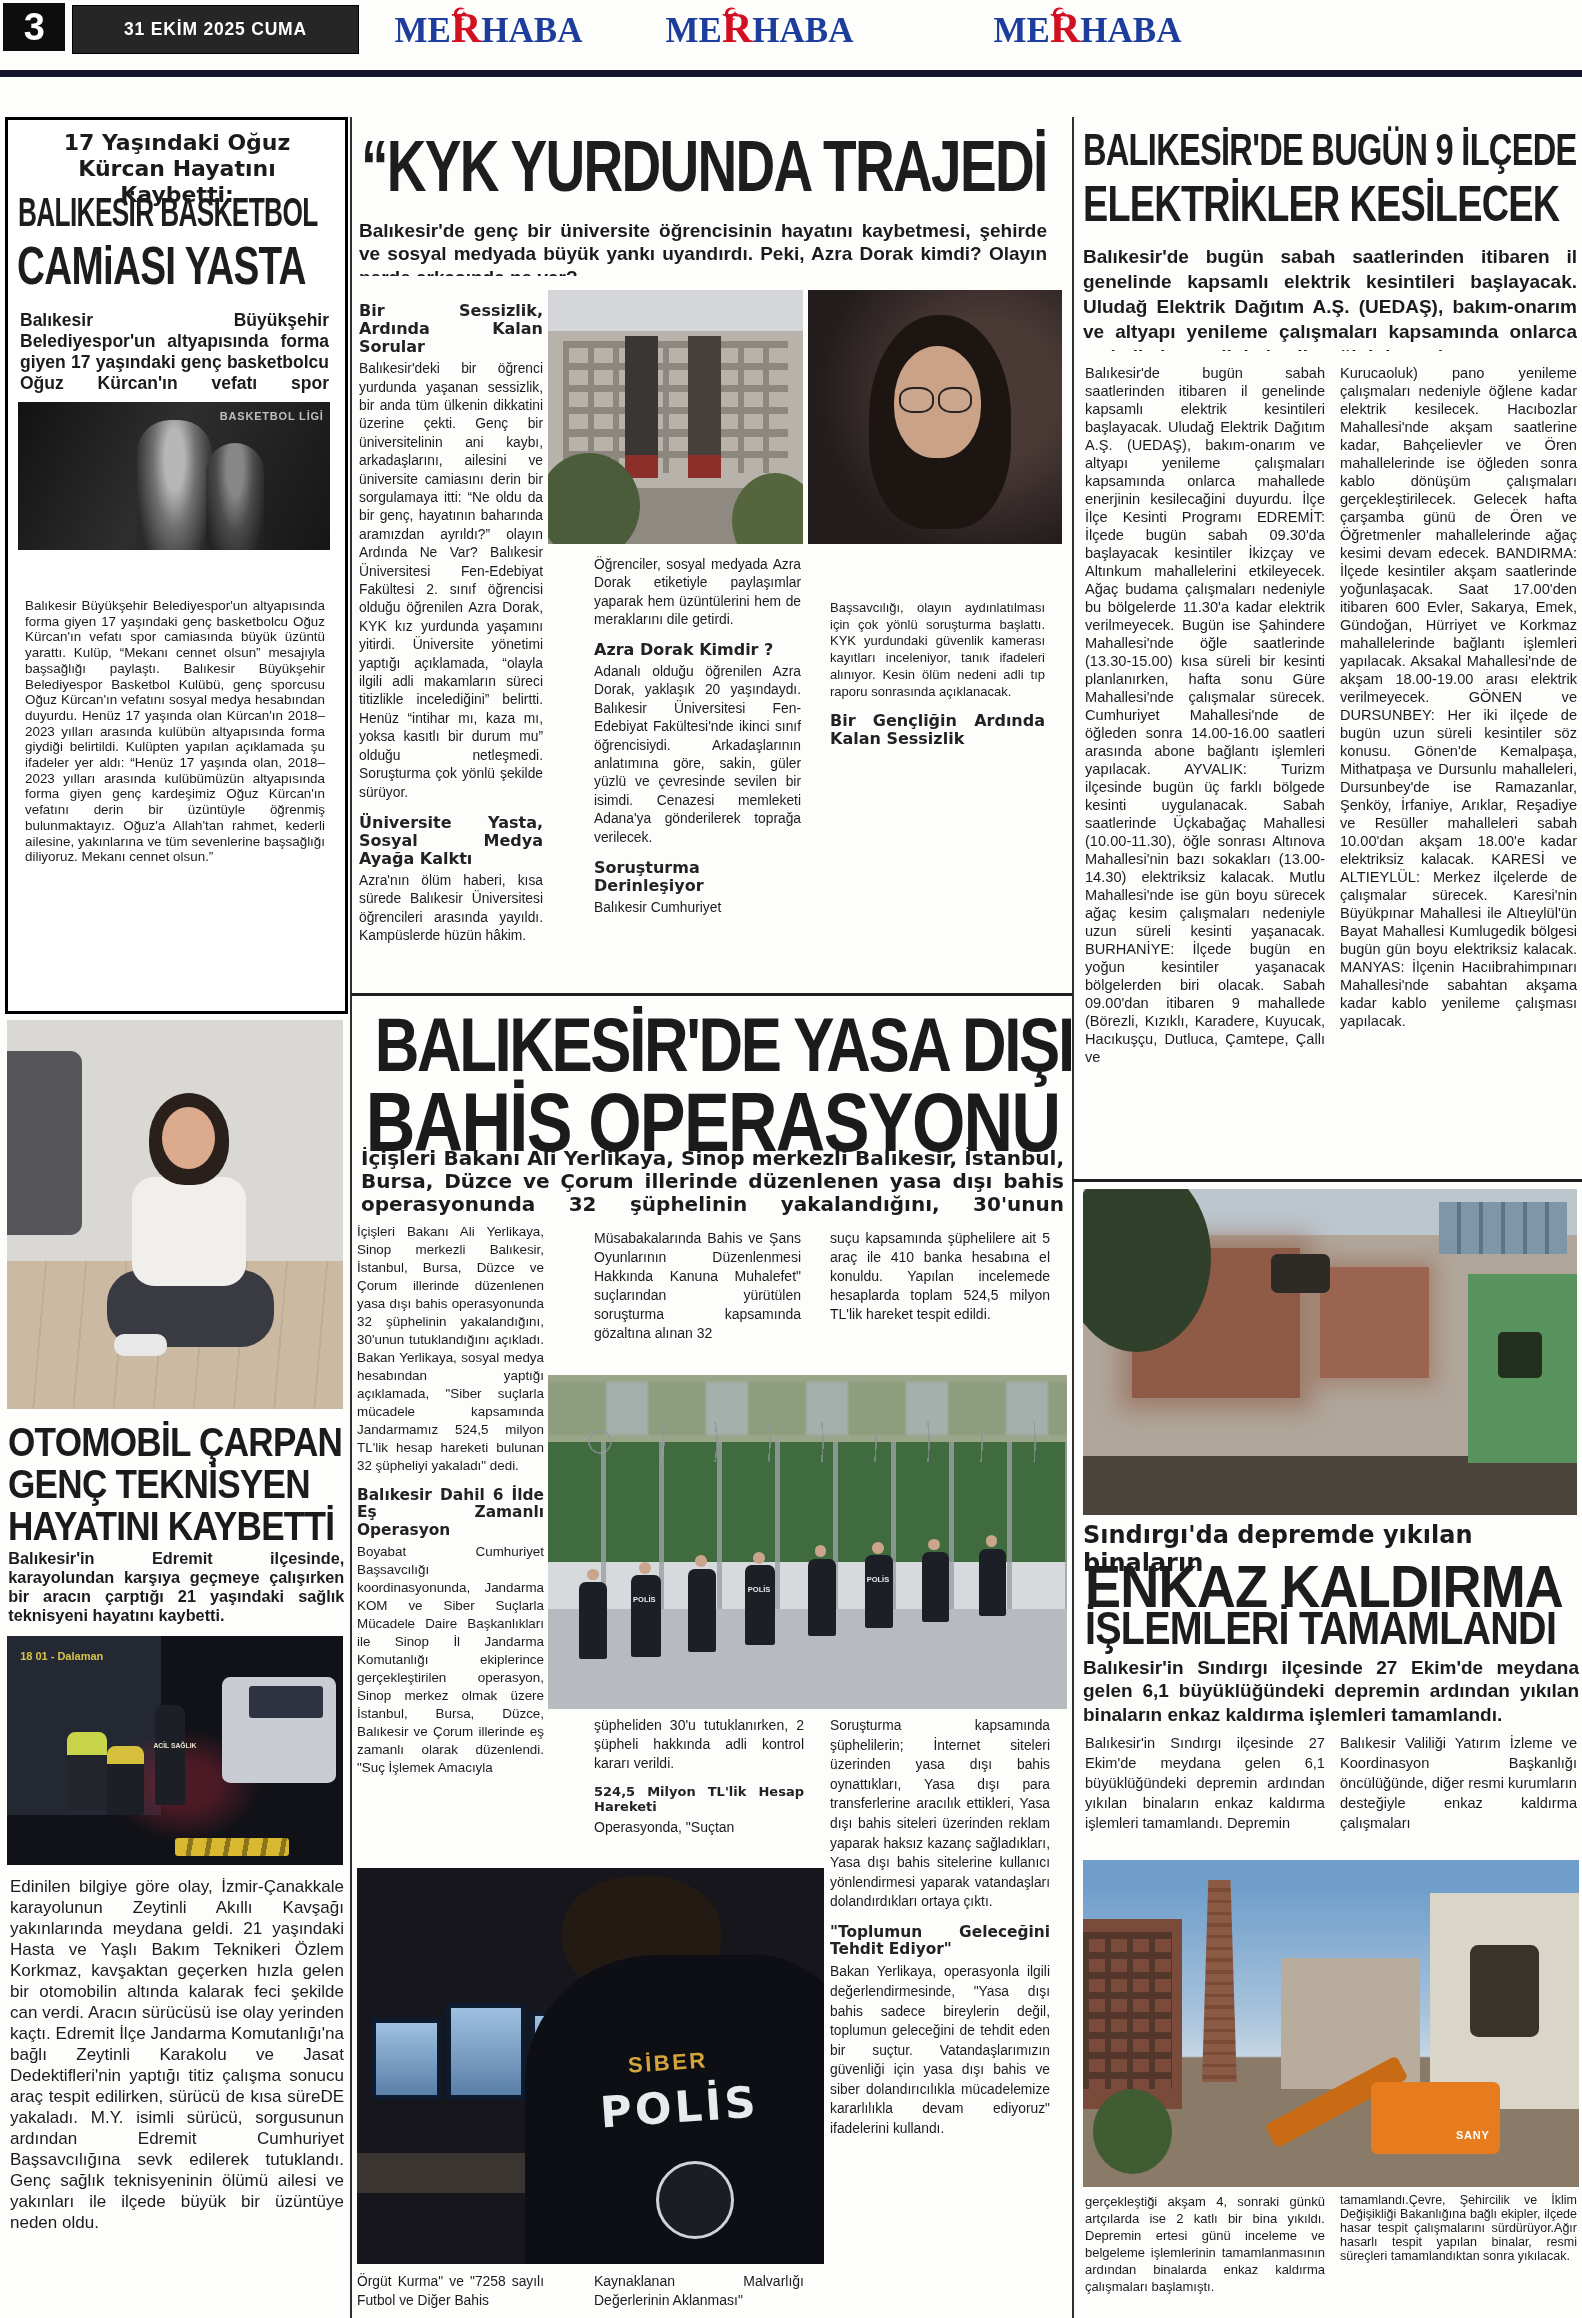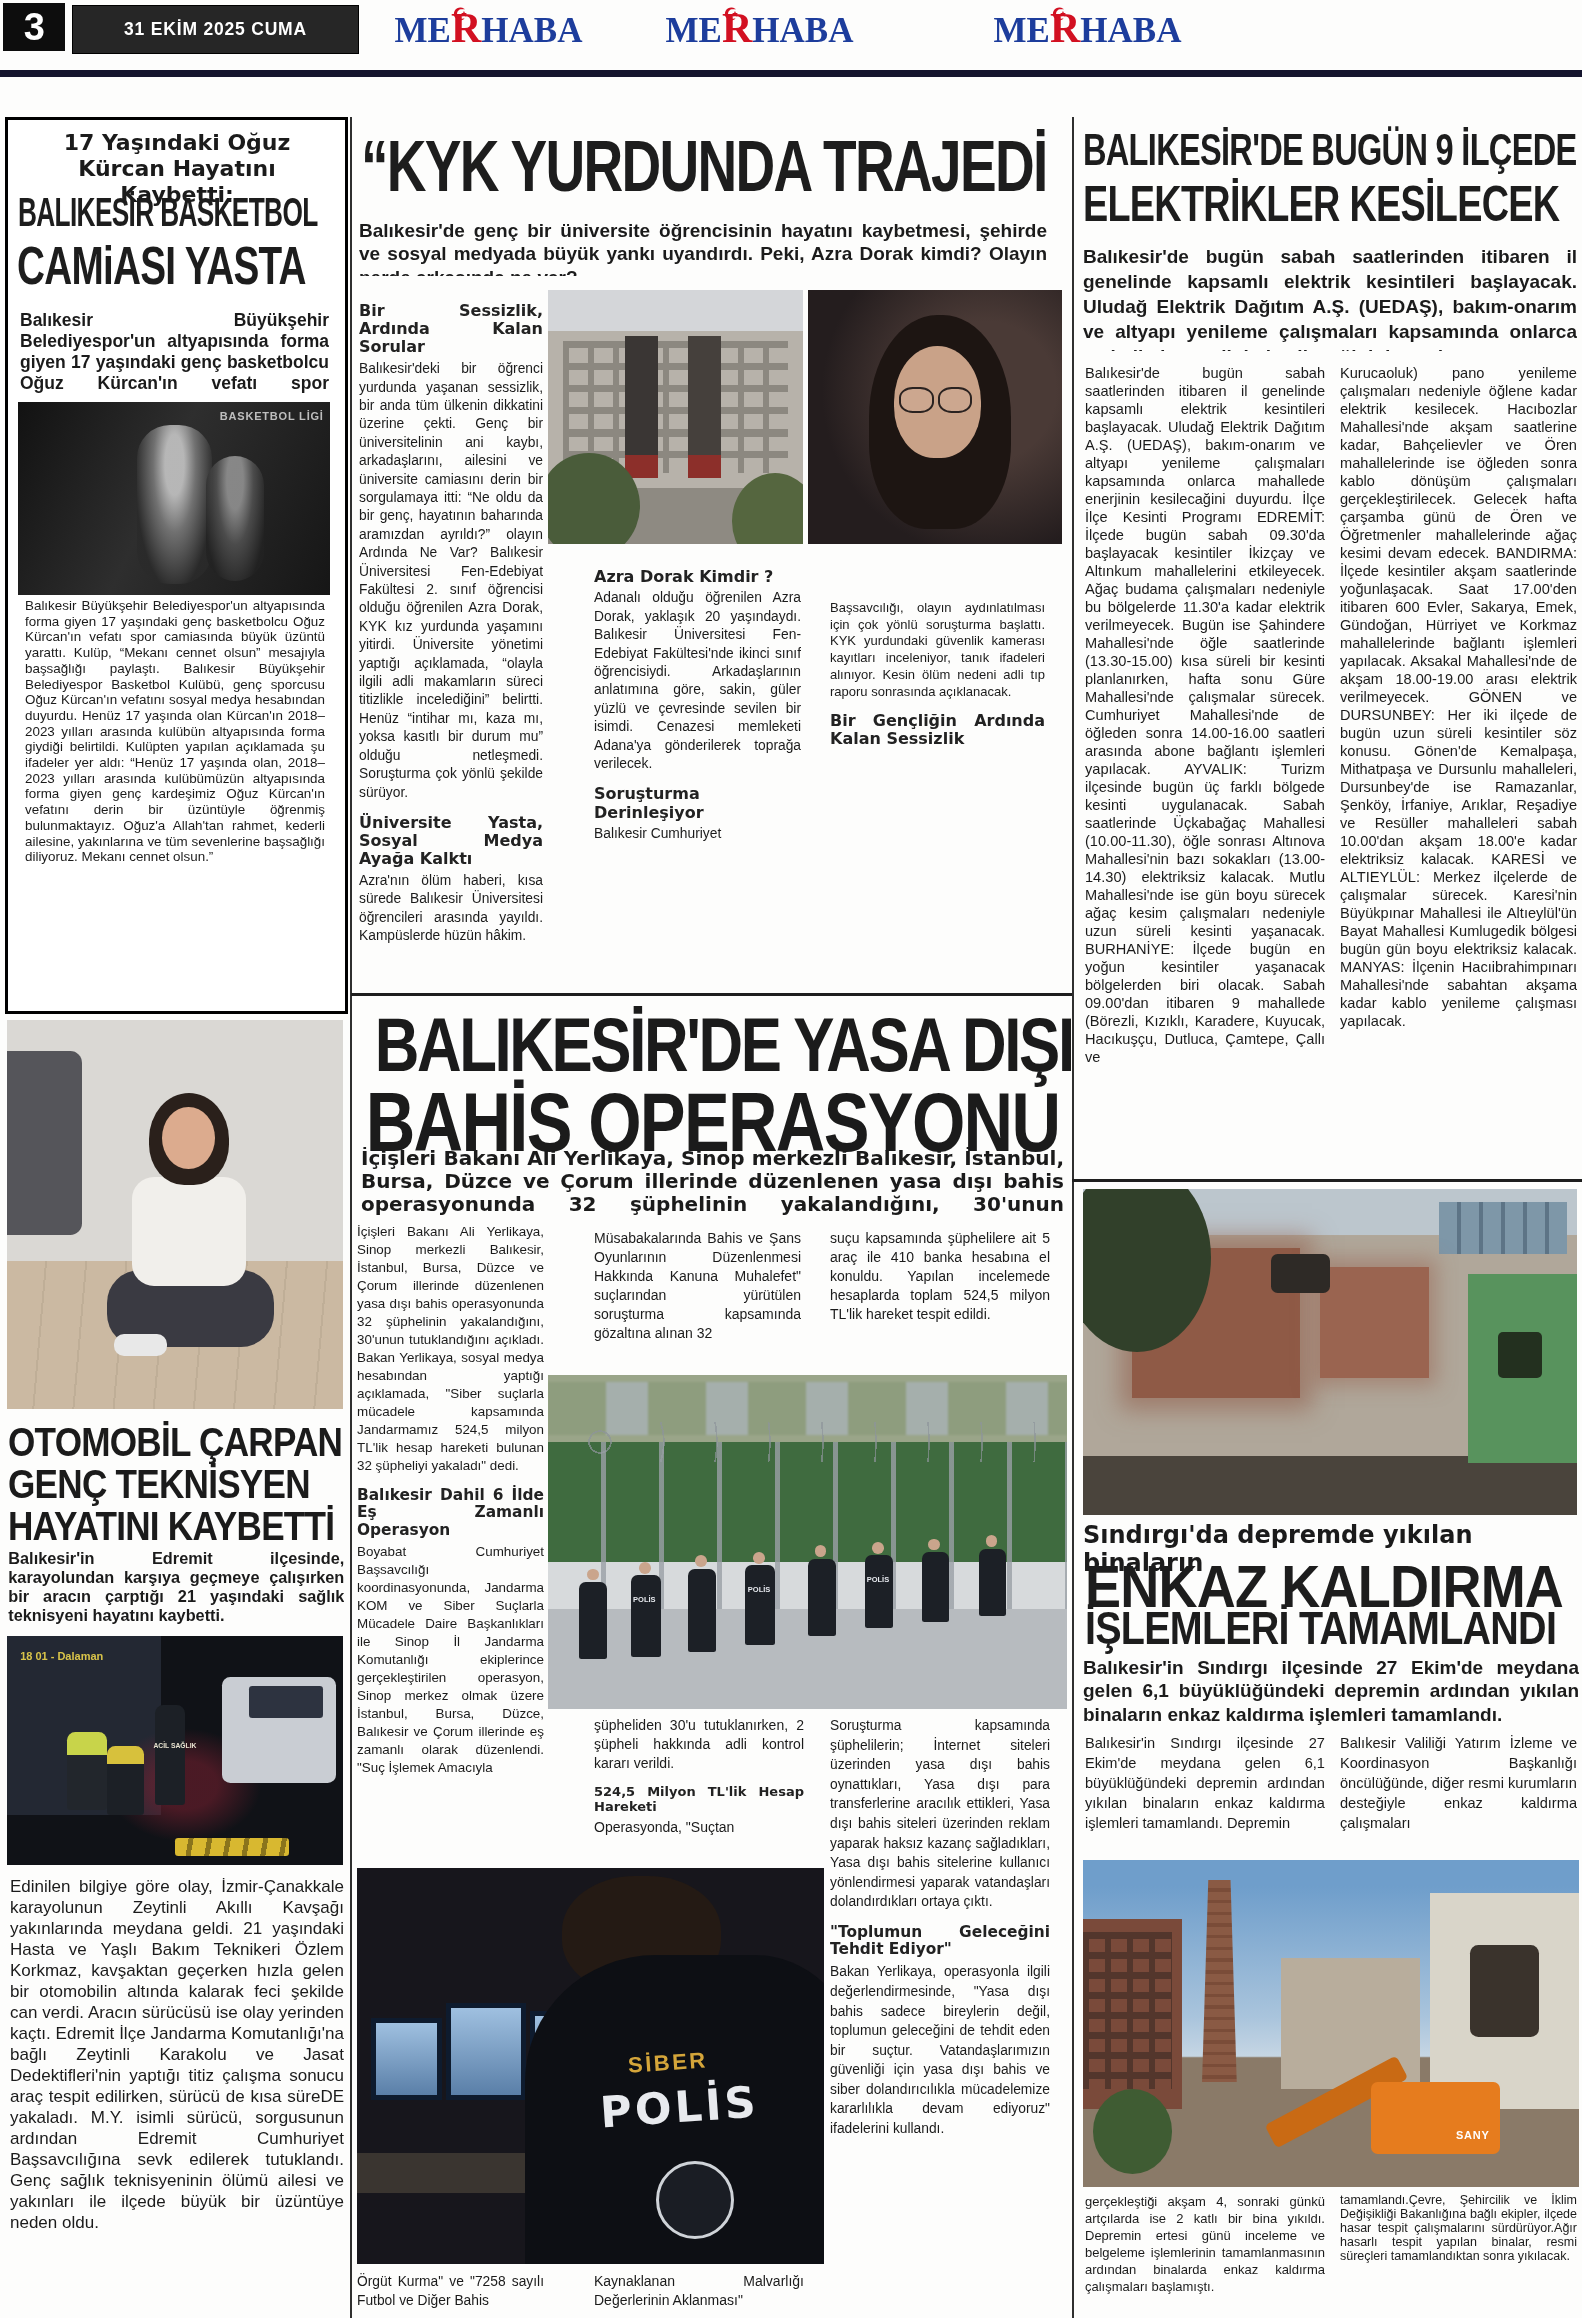--- a/index.html
+++ b/index.html
@@ -23,21 +23,21 @@
   
   #basketbox{left:5px;top:117px;width:337px;height:891px;border:3.3px solid #000;background:#fff;}
   #bk-kicker{left:22px;top:130px;width:310px;font-size:22px;line-height:26px;font-weight:bold;font-family:"DejaVu Sans",sans-serif;}
   #bk-h1{left:18.4px;top:190px;font-size:32px;transform:scale(0.82,1.25);}
   #bk-h2{left:16.7px;top:235px;font-size:43px;transform:scale(0.9,1.25);}
   #bk-lede{left:20px;top:310px;width:309px;height:85px;font-size:17.5px;line-height:21px;font-weight:bold;}
   #bk-body{left:25px;top:598px;width:300px;height:402px;font-size:13.4px;line-height:15.7px;}
   
   .ph{position:absolute;overflow:hidden;background:#888;}
   
-  #ph-basket{left:18.4px;top:402px;width:312px;height:193px;background:linear-gradient(115deg,#121212,#2e2e2e 45%,#161616);}
+  #ph-basket{left:18.4px;top:402px;width:312px;height:148px;background:linear-gradient(115deg,#121212,#2e2e2e 45%,#161616);}
   #ph-basket .fig1{position:absolute;left:38%;top:12%;width:75px;height:159px;background:radial-gradient(ellipse at 50% 25%,#cfcfcf 0 18%,#7d7d7d 40%,#2a2a2a 75%);border-radius:33px;opacity:.85;}
   #ph-basket .fig2{position:absolute;left:60%;top:28%;width:58px;height:125px;background:radial-gradient(ellipse at 50% 20%,#9f9f9f 0 20%,#555 45%,#222 80%);border-radius:30px;opacity:.8;}
   #ph-basket .lbl{position:absolute;right:6.7px;top:8.3px;color:#cfcfcf;font-size:11px;font-weight:bold;letter-spacing:0.8px;opacity:.9;}
   
   #ph-woman{left:6.7px;top:1020px;width:336px;height:389px;background:linear-gradient(#dad8d4 0 64%,#cdbda6 64% 100%);}
   #ph-woman .floor{position:absolute;left:0;bottom:0;width:100%;height:38%;background:repeating-linear-gradient(95deg,#cbb9a2 0 38px,#bfae97 38px 40px);}
   #ph-woman .couch{position:absolute;left:-25px;top:8%;width:100px;height:184px;background:#55555a;border-radius:11.7px;}
   #ph-woman .hair{position:absolute;left:142px;top:73px;width:80px;height:92px;background:#2a201b;border-radius:50% 50% 44% 44%;}
   #ph-woman .face{position:absolute;left:155px;top:87px;width:53px;height:62px;background:#dcab8e;border-radius:50%;}
   #ph-woman .torso{position:absolute;left:125px;top:157px;width:114px;height:109px;background:#f1efeb;border-radius:22px;}
@@ -231,20 +231,21 @@
   </div>
 <div class="ph" id="ph-building">
   <div class="win"></div>
   <div class="ban1"></div>
   <div class="ban2"></div>
   <div class="tree"></div>
   <div class="tree2"></div>
 </div>
 <div class="abs jtext kykcol" id="kyk-c2">
 
+<div class="colp">Öğrenciler, sosyal medyada Azra Dorak etiketiyle paylaşımlar yaparak hem üzüntülerini hem de meraklarını dile getirdi.</div>
     <div class="colhead">Azra Dorak Kimdir ?</div>
     <div class="colp">Adanalı olduğu öğrenilen Azra Dorak, yaklaşık 20 yaşındaydı. Balıkesir Üniversitesi Fen-Edebiyat Fakültesi'nde ikinci sınıf öğrencisiydi. Arkadaşlarının anlatımına göre, sakin, güler yüzlü ve çevresinde sevilen bir isimdi. Cenazesi memleketi Adana'ya gönderilerek toprağa verilecek.</div>
     <div class="colhead">Soruşturma Derinleşiyor</div>
     <div class="colp">Balıkesir Cumhuriyet</div>
   </div>
 <div class="ph" id="ph-girl">
   <div class="hair"></div>
   <div class="face"></div>
   <div class="gl1"></div>
   <div class="gl2"></div>

